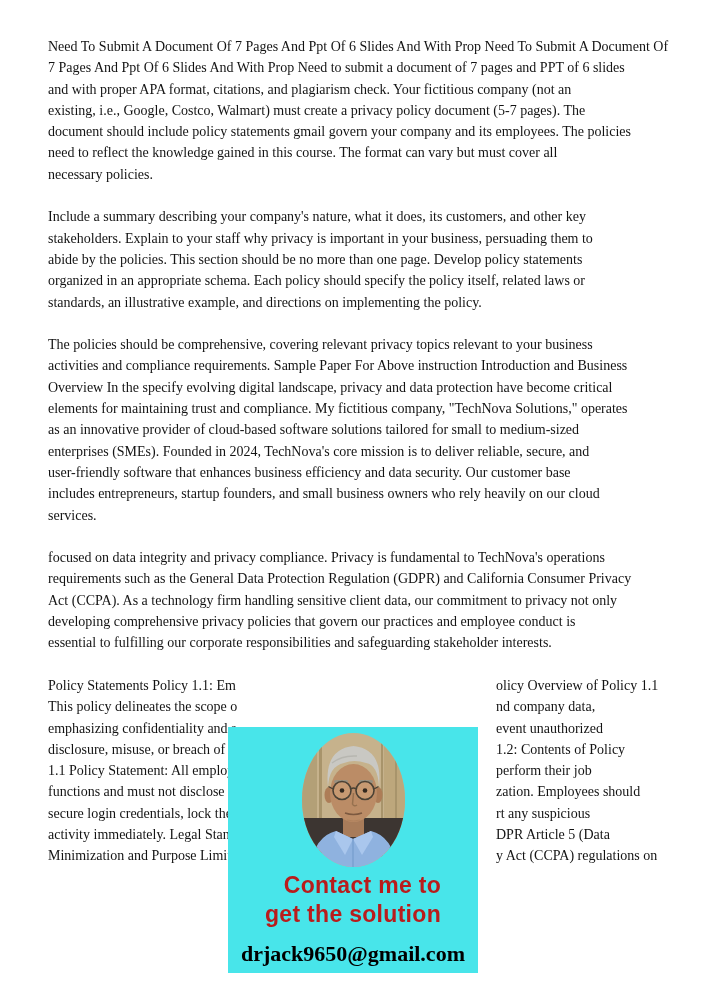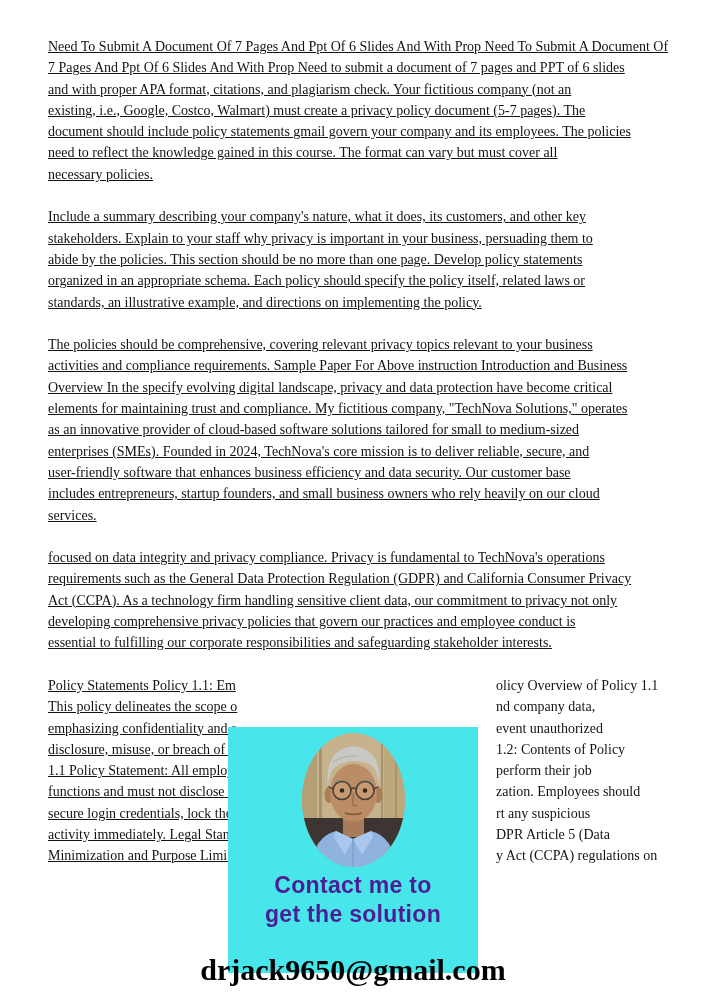--- a/index.html
+++ b/index.html
@@ -10,21 +10,21 @@
     position: relative;
     font-family: "Liberation Serif", serif;
   }
   .doc {
     position: absolute;
     left: 48px; top: 36px;
     width: 642px;
     font-size: 14px;
     color: #131313;
   }
-  .para { margin: 0 0 21.3px 0; text-decoration: underline; }
+  .para { margin: 0 0 21.3px 0; }
   .para:last-child { margin-bottom: 0; }
   .line {
     height: 21.3px;
     line-height: 21.3px;
     white-space: nowrap;
     position: relative;
   }
   .frag-right {
     position: absolute;
     left: 448px; top: 0;
@@ -40,33 +40,33 @@
     flex-direction: column;
     align-items: center;
   }
   .photo-wrap {
     width: 103px; height: 134px;
     margin-top: 6px;
     flex: none;
   }
   .contact-text {
     margin-top: 4px;
-    text-align: center;
+    text-align: right;
     font-family: "Liberation Sans", sans-serif;
     font-weight: 700;
     font-size: 23px;
     line-height: 29px;
-    color: #4c1d95;
+    color: #b91c1c;
     letter-spacing: 0.3px;
   }
   .email {
-    margin-top: 24px;
+    margin-top: 12px;
     font-family: "Liberation Serif", serif;
     font-weight: 700;
-    font-size: 30px;
+    font-size: 22px;
     color: #000000;
     white-space: nowrap;
     text-align: center;
   }
 </style>
 </head>
 <body style="background: rgb(255, 255, 255);">
 
 <div class="doc">
     <div class="para">

